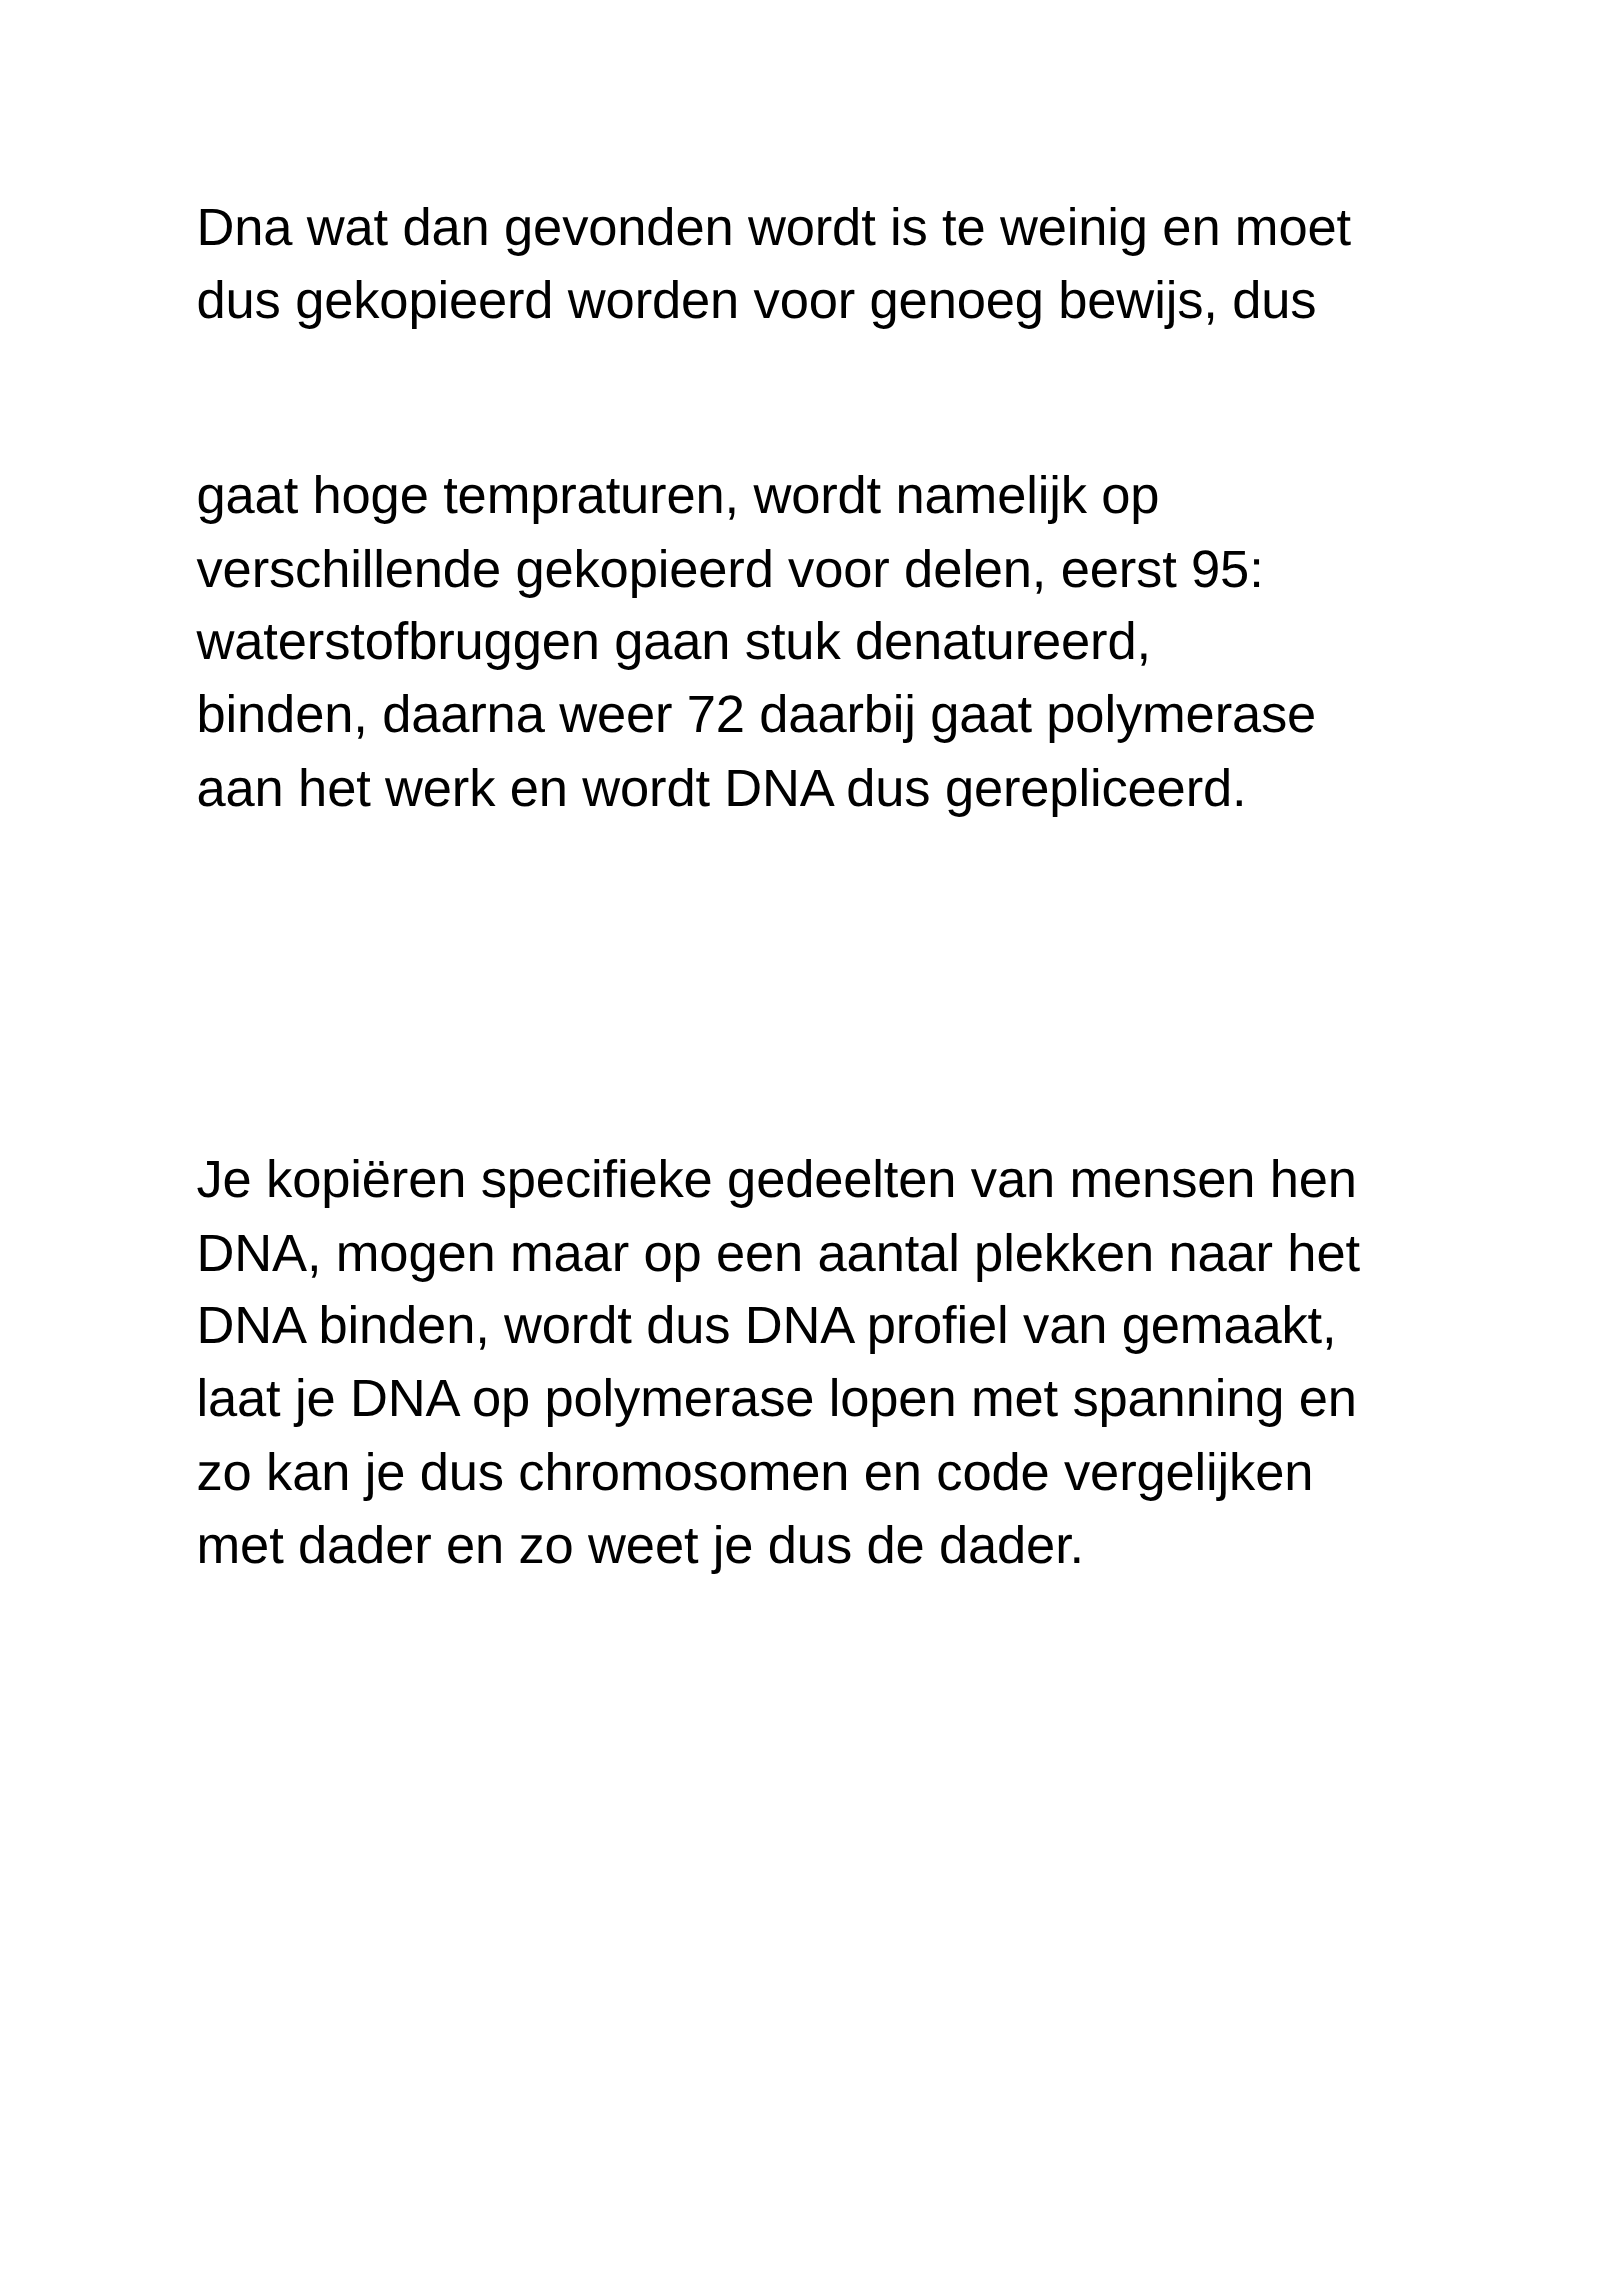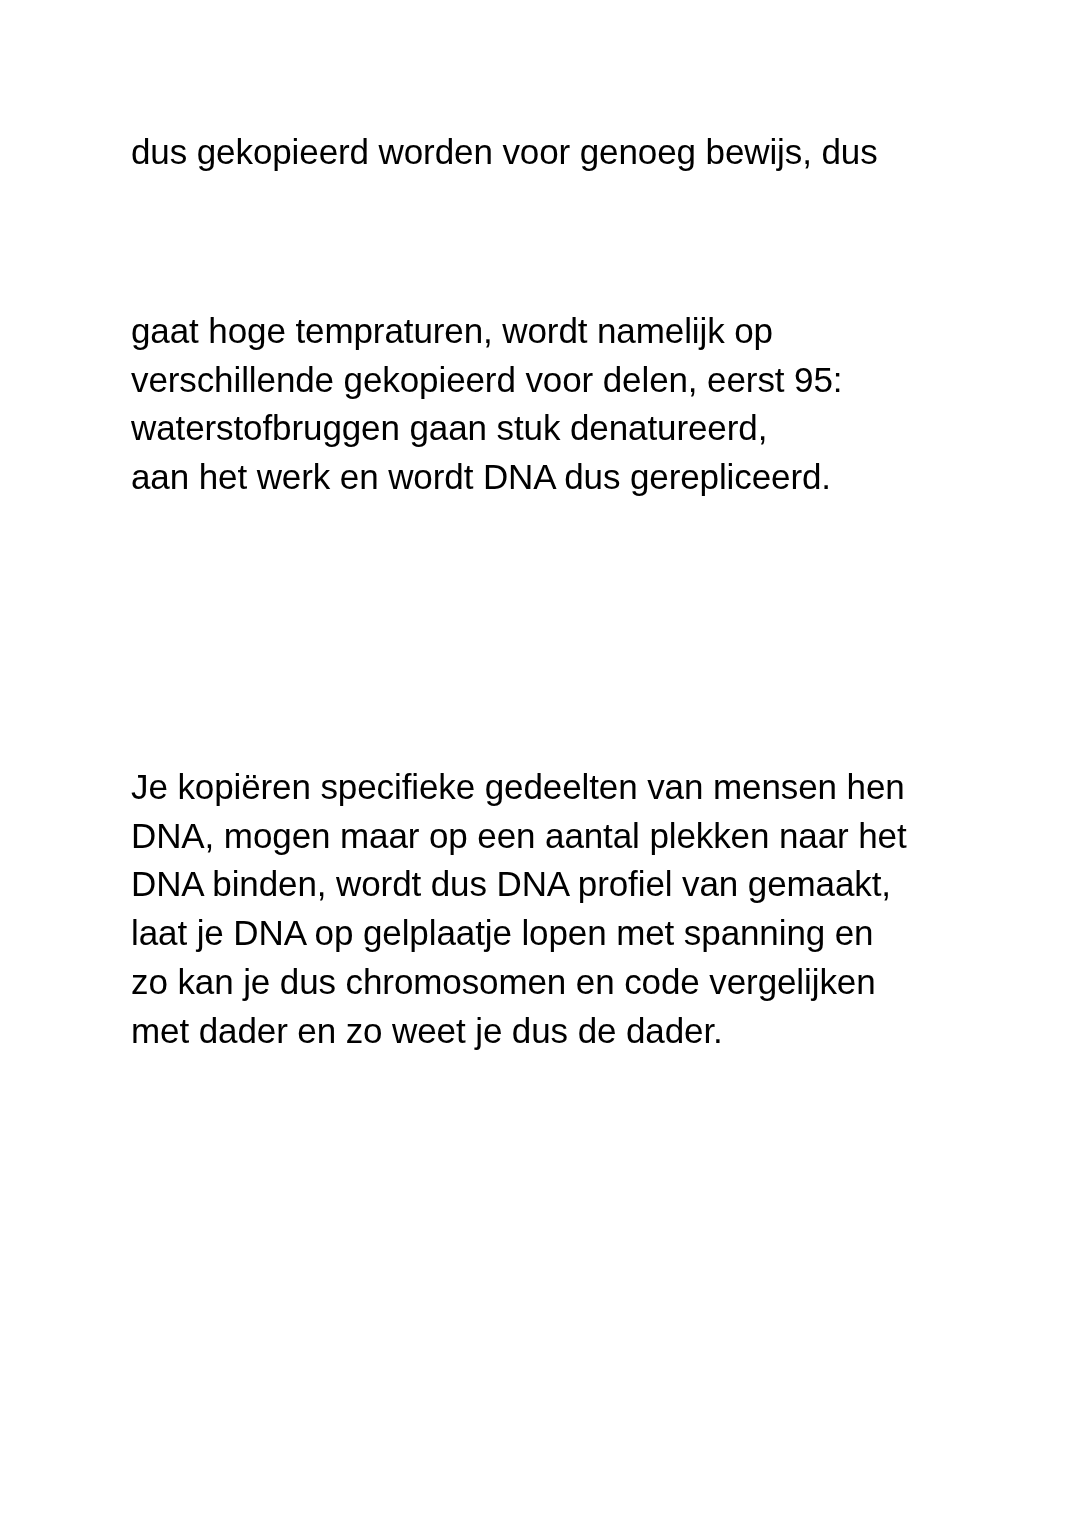--- a/index.html
+++ b/index.html
@@ -39,33 +39,35 @@
     #p2 { top: 307px; }
     #p3 { top: 763px; }
     #p4 { top: 1170px; }
   </style>
 </head>
 <body>
 
 <div class="page">
 
   <p class="para" id="p1">
+    <span class="line">Dna wat dan gevonden wordt is te weinig en moet</span>
     <span class="line">dus gekopieerd worden voor genoeg bewijs, dus</span>
   </p>
 
   <p class="para" id="p2">
     <span class="line">gaat hoge tempraturen, wordt namelijk op</span>
     <span class="line">verschillende gekopieerd voor delen, eerst 95:</span>
     <span class="line">waterstofbruggen gaan stuk denatureerd,</span>
+    <span class="line">binden, daarna weer 72 daarbij gaat polymerase</span>
     <span class="line">aan het werk en wordt DNA dus gerepliceerd.</span>
   </p>
 
   <p class="para" id="p3">
     <span class="line">Je kopiëren specifieke gedeelten van mensen hen</span>
     <span class="line">DNA, mogen maar op een aantal plekken naar het</span>
     <span class="line">DNA binden, wordt dus DNA profiel van gemaakt,</span>
-    <span class="line">laat je DNA op gelplaatje lopen met spanning en</span>
+    <span class="line">laat je DNA op polymerase lopen met spanning en</span>
     <span class="line">zo kan je dus chromosomen en code vergelijken</span>
     <span class="line">met dader en zo weet je dus de dader.</span>
   </p>
 
 
 </div>
 
 </body></html>

